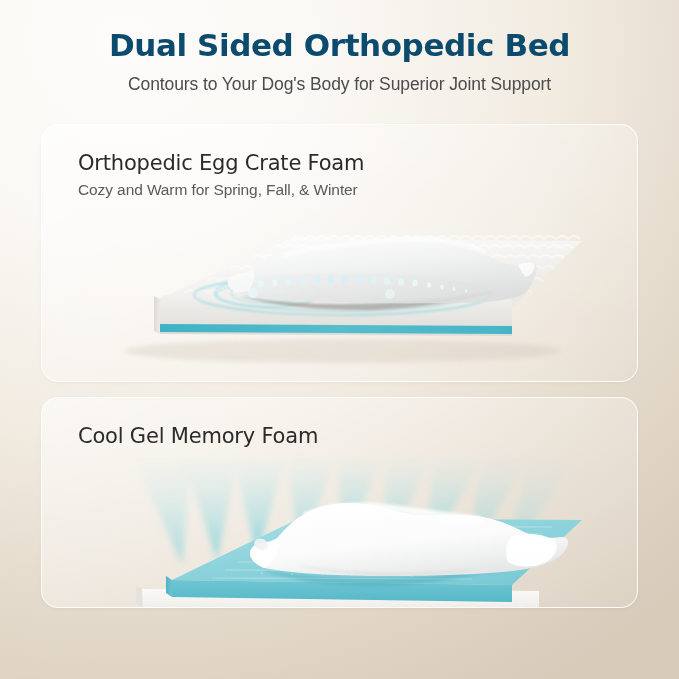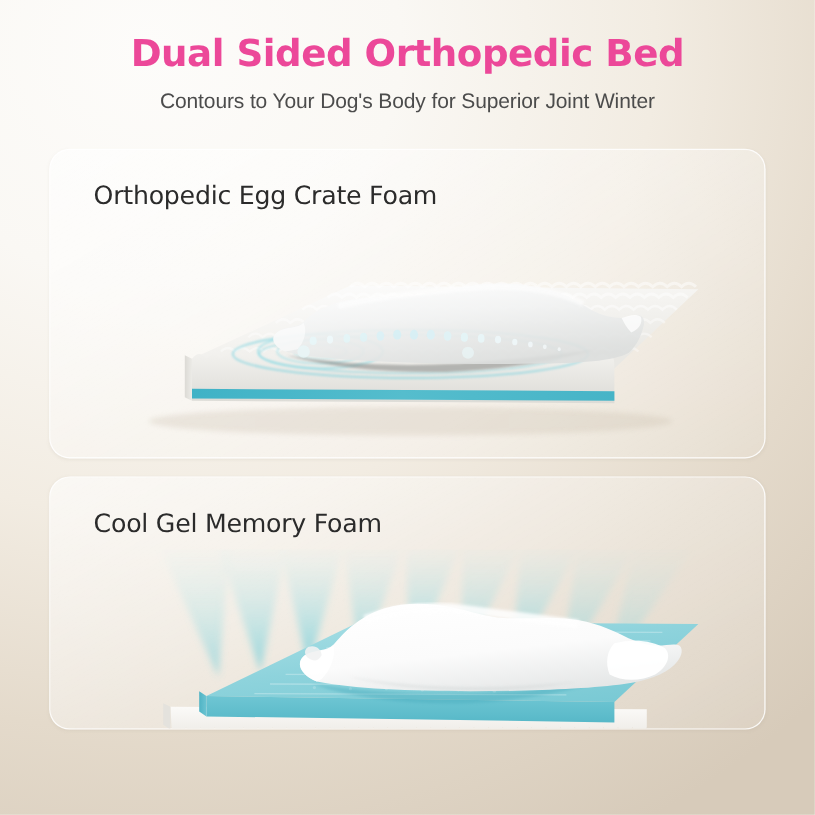--- a/index.html
+++ b/index.html
@@ -24,21 +24,21 @@
     left: 0;
     width: 679px;
     text-align: center;
   }
 
   .main-title {
     font-family: "DejaVu Sans", sans-serif;
     font-size: 31px;
     font-weight: 700;
     letter-spacing: -0.4px;
-    color: #ec4899;
+    color: #0c4a6e;
     line-height: 42px;
     white-space: nowrap;
   }
 
   .main-subtitle {
     font-family: "Liberation Sans", sans-serif;
     font-size: 17.5px;
     font-weight: 300;
     color: #4c4c4c;
     line-height: 28px;
@@ -98,26 +98,27 @@
   }
 
   #illo-1 { top: 78px;  height: 180px; }
   #illo-2 { top: 60px;  height: 199px; }
 </style>
 </head>
 <body>
 
 <div class="header">
   <div class="main-title">Dual Sided Orthopedic Bed</div>
-  <div class="main-subtitle">Contours to Your Dog's Body for Superior Joint Winter</div>
+  <div class="main-subtitle">Contours to Your Dog's Body for Superior Joint Support</div>
 </div>
 
 <div class="card" id="card-1">
 
   <div class="card-title">Orthopedic Egg Crate Foam</div>
+  <div class="card-subtitle">Cozy and Warm for Spring, Fall, &amp; Winter</div>
 
   <svg class="illustration" id="illo-1" viewBox="0 0 597 180">
     <defs>
       <linearGradient id="ecTop" x1="0" y1="0" x2="0.6" y2="1">
         <stop offset="0%" stop-color="#fefefe"></stop>
         <stop offset="55%" stop-color="#f4f3f0"></stop>
         <stop offset="100%" stop-color="#e9e8e4"></stop>
       </linearGradient>
       <linearGradient id="ecFront" x1="0" y1="0" x2="0" y2="1">
         <stop offset="0%" stop-color="#f2f1ee"></stop>

